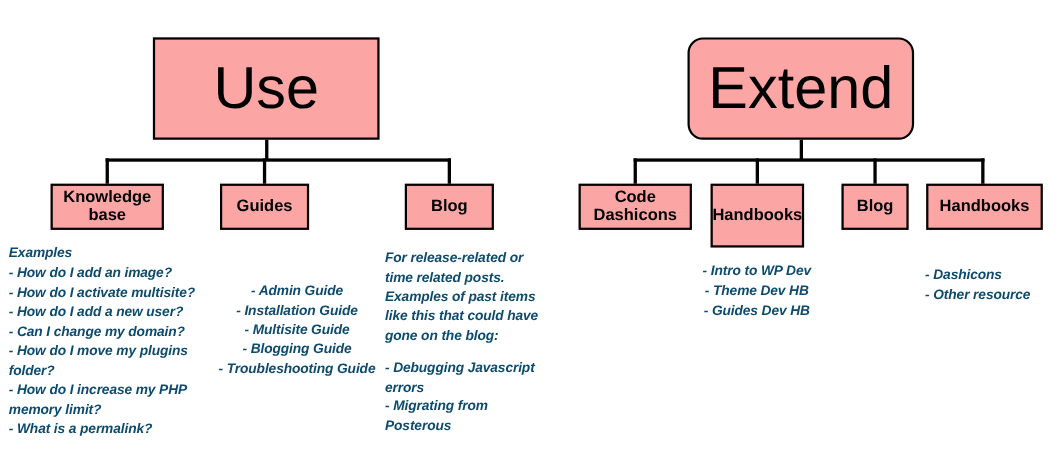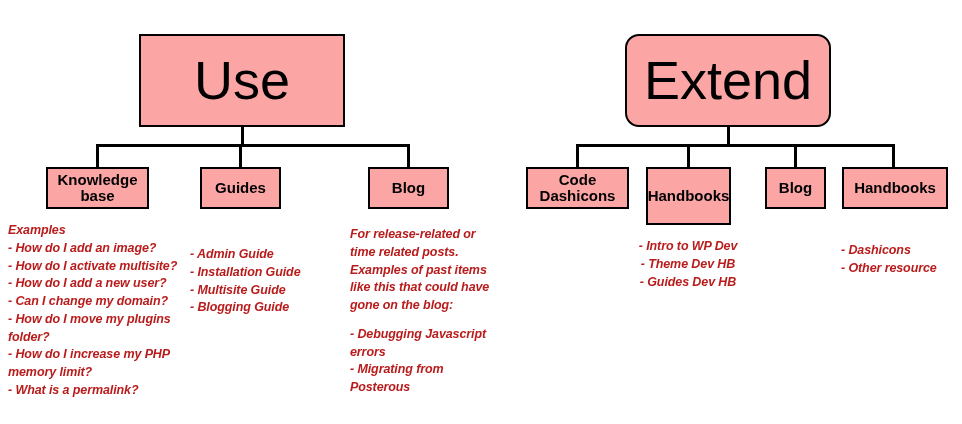--- a/index.html
+++ b/index.html
@@ -49,21 +49,21 @@
   }
   .conn-h { height: 3px; }
   .conn-v { width: 3px; }
 
   .notes {
     position: absolute;
     font-size: 12.5px;
     font-weight: bold;
     font-style: italic;
     line-height: 1.42;
-    color: #b91c1c;
+    color: #0c4a6e;
     white-space: pre-line;
     letter-spacing: -0.1px;
   }
   .notes .heading {
     display: block;
     font-style: italic;
     font-weight: bold;
   }
   .notes .line { display: block; }
   .notes .spacer { display: block; height: 11px; }
@@ -93,21 +93,21 @@
   
   #conn-ext-stem   { left: 727px; top: 127px; height: 19px; }
   #conn-ext-bar    { left: 576px; top: 144px; width: 319px; }
   #conn-ext-code   { left: 576px; top: 144px; height: 25px; }
   #conn-ext-hb     { left: 687px; top: 144px; height: 25px; }
   #conn-ext-blog   { left: 794px; top: 144px; height: 25px; }
   #conn-ext-res    { left: 892px; top: 144px; height: 25px; }
 
   
   #notes-knowledge-base { left: 8px;   top: 222px; width: 180px; }
-  #notes-guides         { left: 190px; top: 246px; width: 160px; }
+  #notes-guides         { left: 190px; top: 256px; width: 160px; text-align: center; }
   #notes-blog-left      { left: 350px; top: 226px; width: 150px; }
   #notes-handbooks      { left: 603px; top: 238px; width: 170px; text-align: center; }
   #notes-resources      { left: 841px; top: 242px; width: 140px; }
 </style>
 </head>
 <body>
 
 <div id="canvas">
 
   <div class="node node-root" id="box-use">Use</div>
@@ -131,21 +131,21 @@
   <div class="connector conn-v" id="conn-ext-blog"></div>
   <div class="connector conn-v" id="conn-ext-res"></div>
 
   <div class="node node-leaf" id="box-code-reference">Code Dashicons</div>
   <div class="node node-leaf" id="box-handbooks">Handbooks</div>
   <div class="node node-leaf" id="box-blog-right">Blog</div>
   <div class="node node-leaf" id="box-resources">Handbooks</div>
 
   <div class="notes" id="notes-knowledge-base"><span class="heading">Examples</span><span class="line">- How do I add an image?</span><span class="line">- How do I activate multisite?</span><span class="line">- How do I add a new user?</span><span class="line">- Can I change my domain?</span><span class="line">- How do I move my plugins folder?</span><span class="line">- How do I increase my PHP memory limit?</span><span class="line">- What is a permalink?</span></div>
 
-  <div class="notes" id="notes-guides"><span class="line">- Admin Guide</span><span class="line">- Installation Guide</span><span class="line">- Multisite Guide</span><span class="line">- Blogging Guide</span></div>
+  <div class="notes" id="notes-guides"><span class="line">- Admin Guide</span><span class="line">- Installation Guide</span><span class="line">- Multisite Guide</span><span class="line">- Blogging Guide</span><span class="line">- Troubleshooting Guide</span></div>
 
   <div class="notes" id="notes-blog-left"><span class="heading">For release-related or time related posts. Examples of past items like this that could have gone on the blog:</span><span class="spacer"></span><span class="line">- Debugging Javascript errors</span><span class="line">- Migrating from Posterous</span></div>
 
   <div class="notes" id="notes-handbooks"><span class="line">- Intro to WP Dev</span><span class="line">- Theme Dev HB</span><span class="line">- Guides Dev HB</span></div>
 
   <div class="notes" id="notes-resources"><span class="line">- Dashicons</span><span class="line">- Other resource</span></div>
 
 </div>
 
 </body></html>

